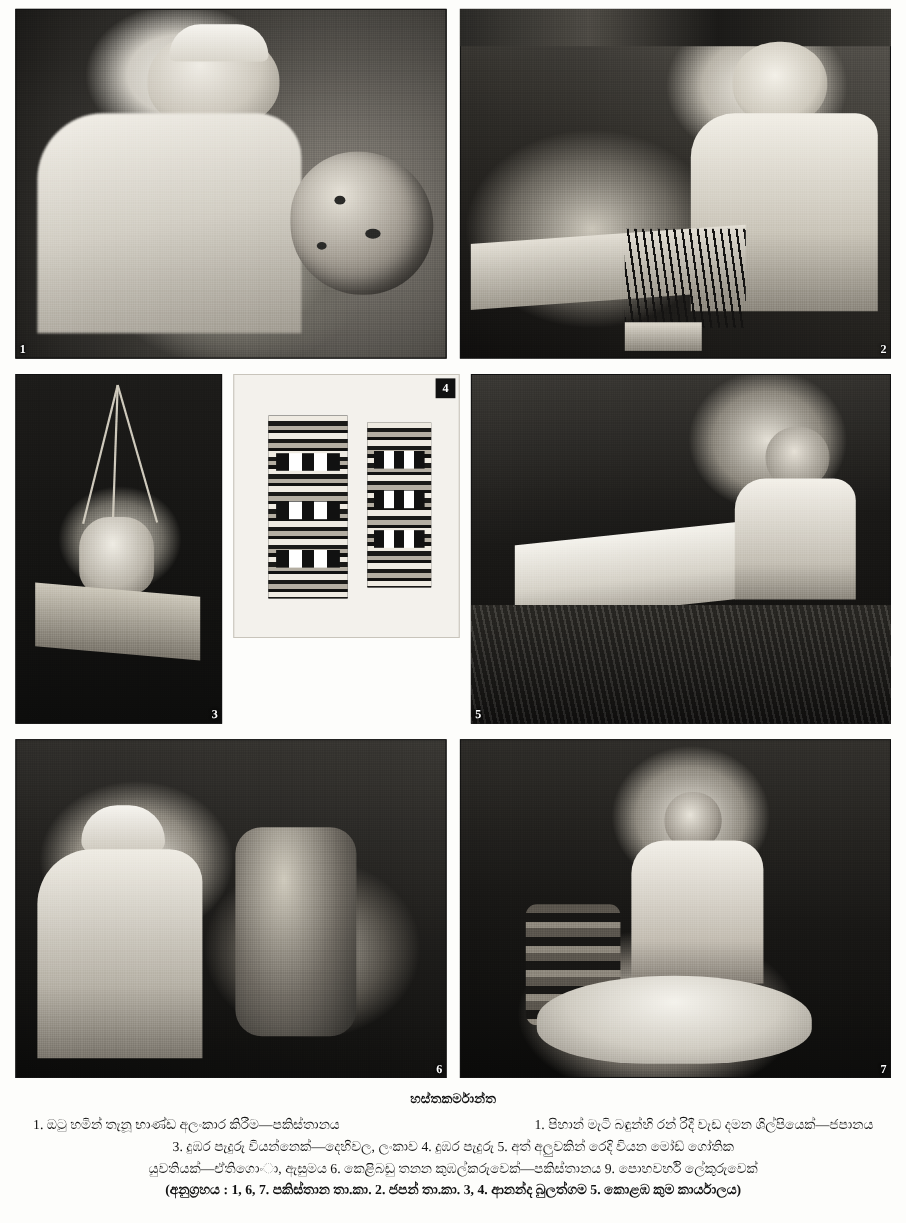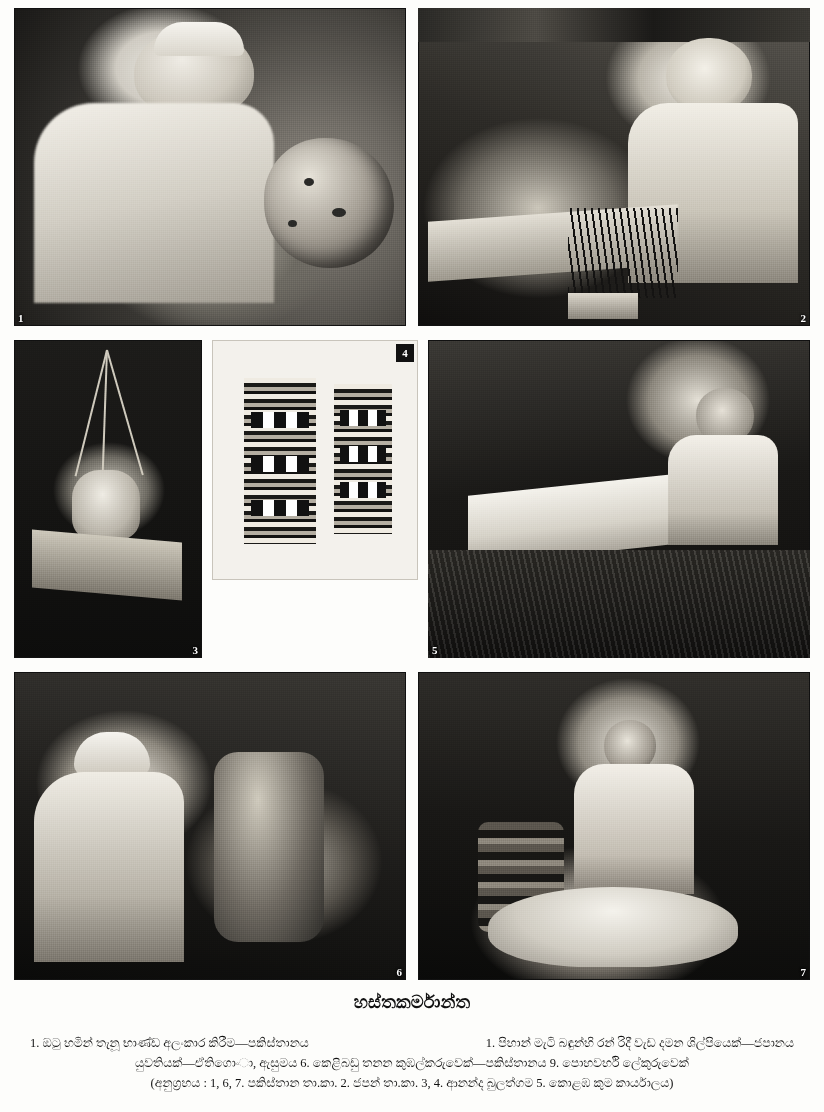--- a/index.html
+++ b/index.html
@@ -280,33 +280,33 @@
   .caption {
     position: absolute;
     left: 14px;
     top: 992px;
     width: 796px;
     text-align: center;
     font-family: "Liberation Serif", serif;
     color: #111;
   }
   .caption .heading {
-    font-size: 18px;
+    font-size: 12px;
     font-weight: bold;
-    margin-bottom: 21px;
+    margin-bottom: 6px;
     letter-spacing: .2px;
   }
   .caption .line {
     font-size: 12.5px;
     line-height: 1.58;
     white-space: nowrap;
     gap: 44px;
   }
   .caption .line.credits {
-    font-weight: normal;
+    font-weight: bold;
   }
   .cap-row {
     display: flex;
     justify-content: space-between;
     padding: 0 16px;
   }
 </style>
 </head>
 <body>
 
@@ -390,17 +390,18 @@
     </div>
 
   </div>
 
   <div class="caption">
     <div class="heading">හස්තකර්මාන්ත</div>
     <div class="line cap-row">
       <span>1.  ඔටු හමින් තැනූ භාණ්ඩ අලංකාර කිරීම—පකිස්තානය</span>
       <span>1.  පිහාන් මැටි බඳුන්හි රන් රිදී වැඩ දමන ශිල්පියෙක්—ජපානය</span>
     </div>
+    <div class="line">3.  දුඹර පැදුරු වියන්නෙක්—දෙහිවල, ලංකාව  4.  දුඹර පැදුරු  5.  අත් අලුවකින් රෙදි වියන මෝඩ් ගෝතික</div>
     <div class="line">යුවතියක්—ඒතිගොංා, ඇසුමය  6.  කෙළිබඩු තනන කුඹල්කරුවෙක්—පකිස්තානය  9.  පොහවර්හි ලේකුරුවෙක්</div>
     <div class="line credits">(අනුග්‍රහය : 1, 6, 7.  පකිස්තාන තා.කා.   2.  ජපන් තා.කා.   3, 4.  ආනන්ද බුලත්ගම   5.  කොළඹ කුම කාර්යාලය)</div>
   </div>
 
 </div>
 
 </body></html>

